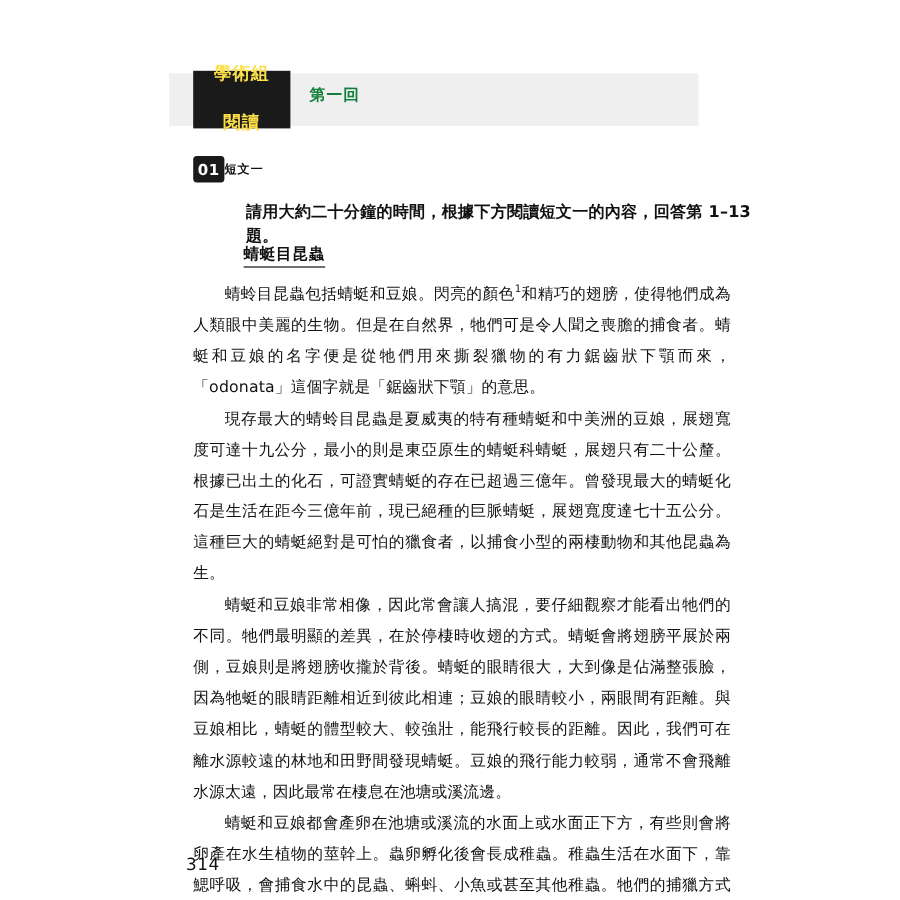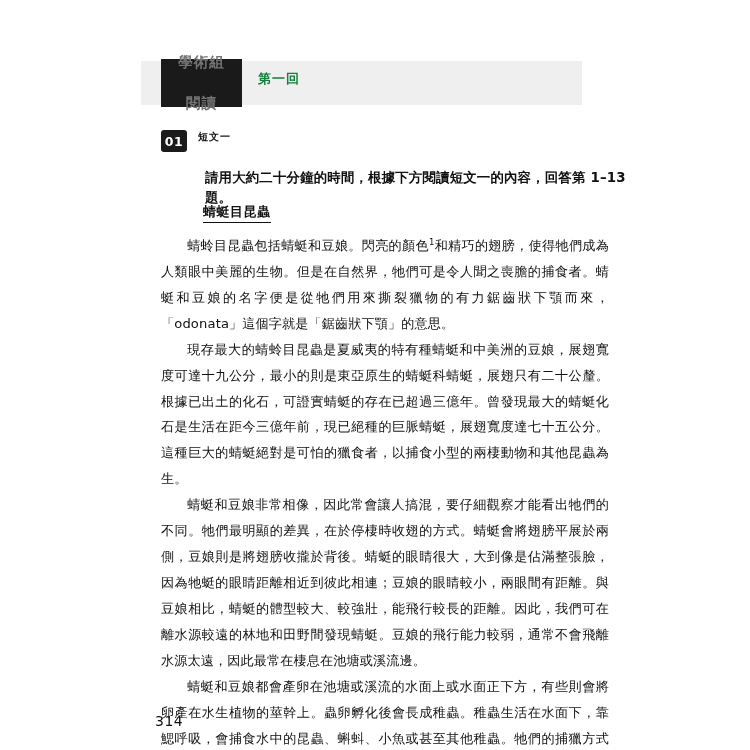--- a/index.html
+++ b/index.html
@@ -30,21 +30,21 @@
     height: 44px;
     background: #efefef;
   }
   .header-tag {
     position: absolute;
     left: 161px;
     top: 59px;
     width: 81px;
     height: 48px;
     background: #1a1a1a;
-    color: #737373;
+    color: #fde047;
     display: flex;
     flex-direction: column;
     align-items: center;
     justify-content: center;
     line-height: 1.18;
     gap: 24px;
   }
   .header-tag span {
     font-size: 14.5px;
     letter-spacing: 1px;
@@ -60,22 +60,21 @@
     letter-spacing: 1px;
     text-align: right;
   }
 
   
   .sec-row {
     position: absolute;
     left: 161px;
     top: 130px;
     display: flex;
-    align-items: flex-start;
-    gap: 11px;
+    align-items: center;
   }
   .sec-num {
     width: 26px;
     height: 22px;
     background: #1a1a1a;
     color: #ffffff;
     font-size: 12.5px;
     font-weight: bold;
     display: flex;
     align-items: center;

